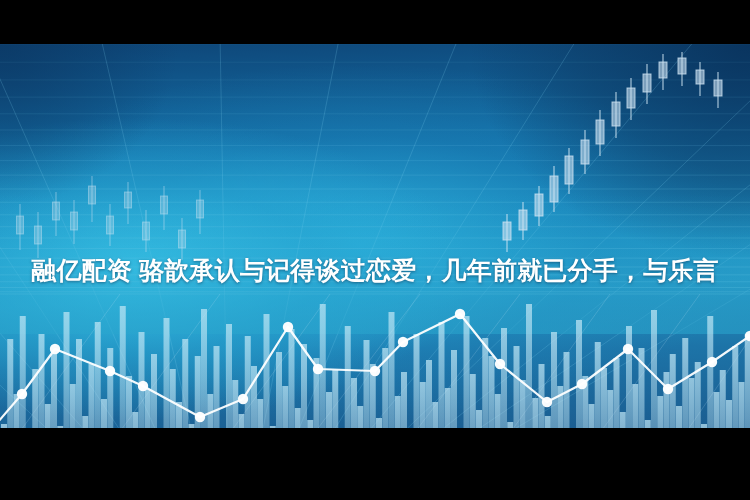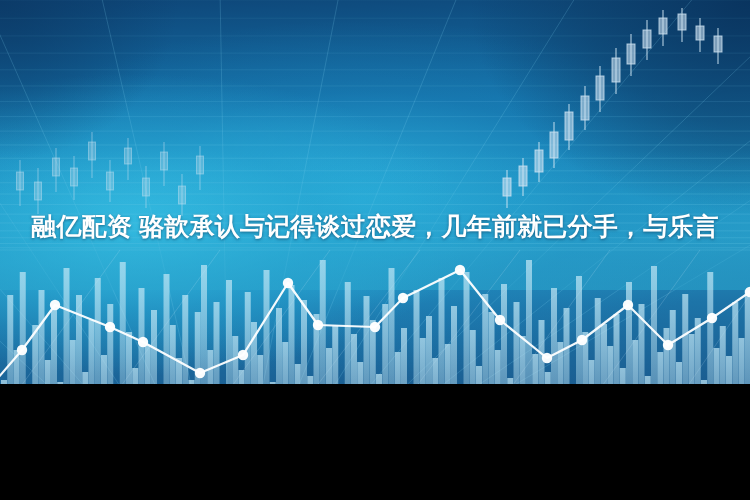--- a/index.html
+++ b/index.html
@@ -7,20 +7,21 @@
     padding: 0;
     background: #000;
   }
   #stage {
     position: relative;
     width: 750px;
     height: 384px;
     overflow: hidden;
     font-family: "Liberation Sans", "DejaVu Sans", sans-serif;
     background: #0f766e;
+    margin-top: 44px;
   }
   .layer {
     position: absolute;
     inset: 0;
     width: 750px;
     height: 500px;
   }
   
   #bg-base {
     background:

